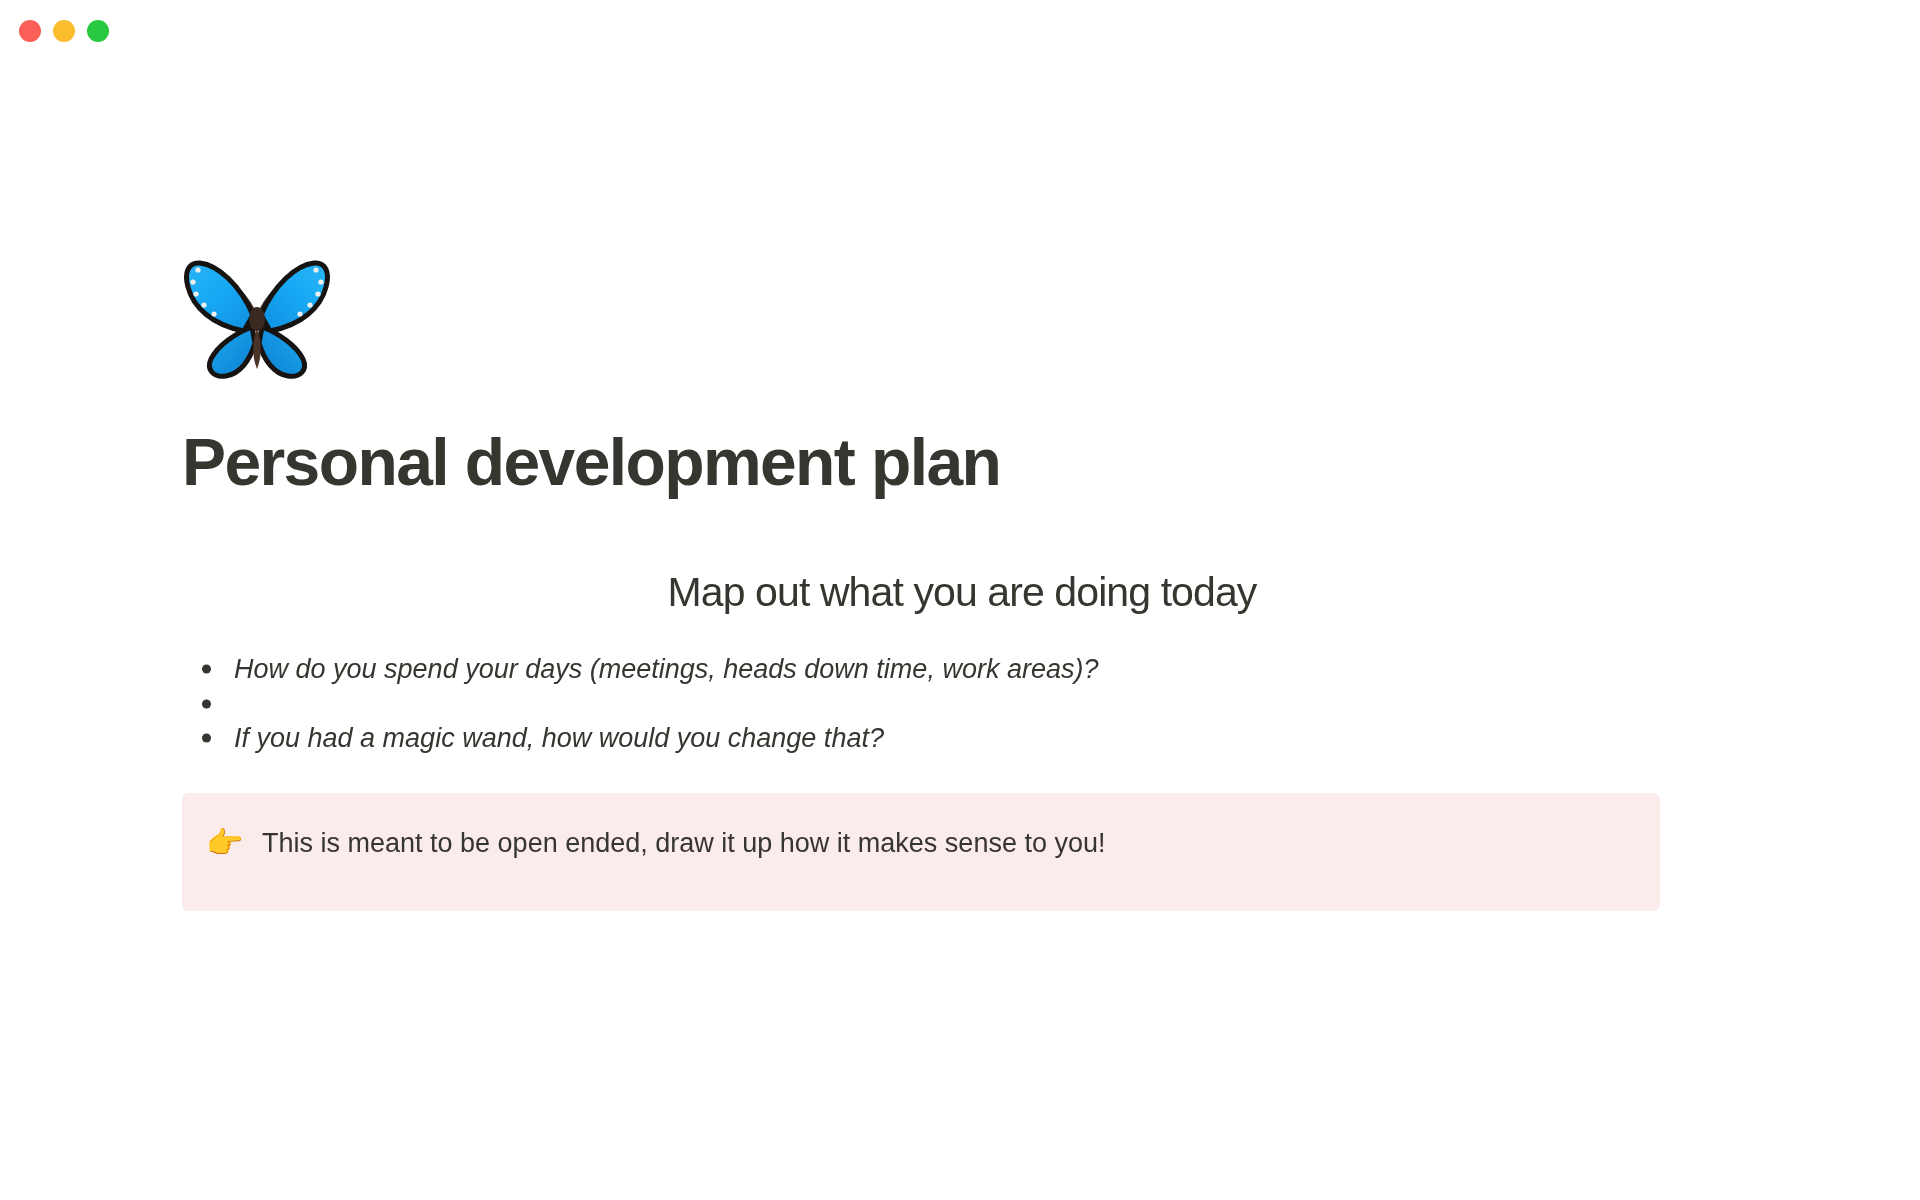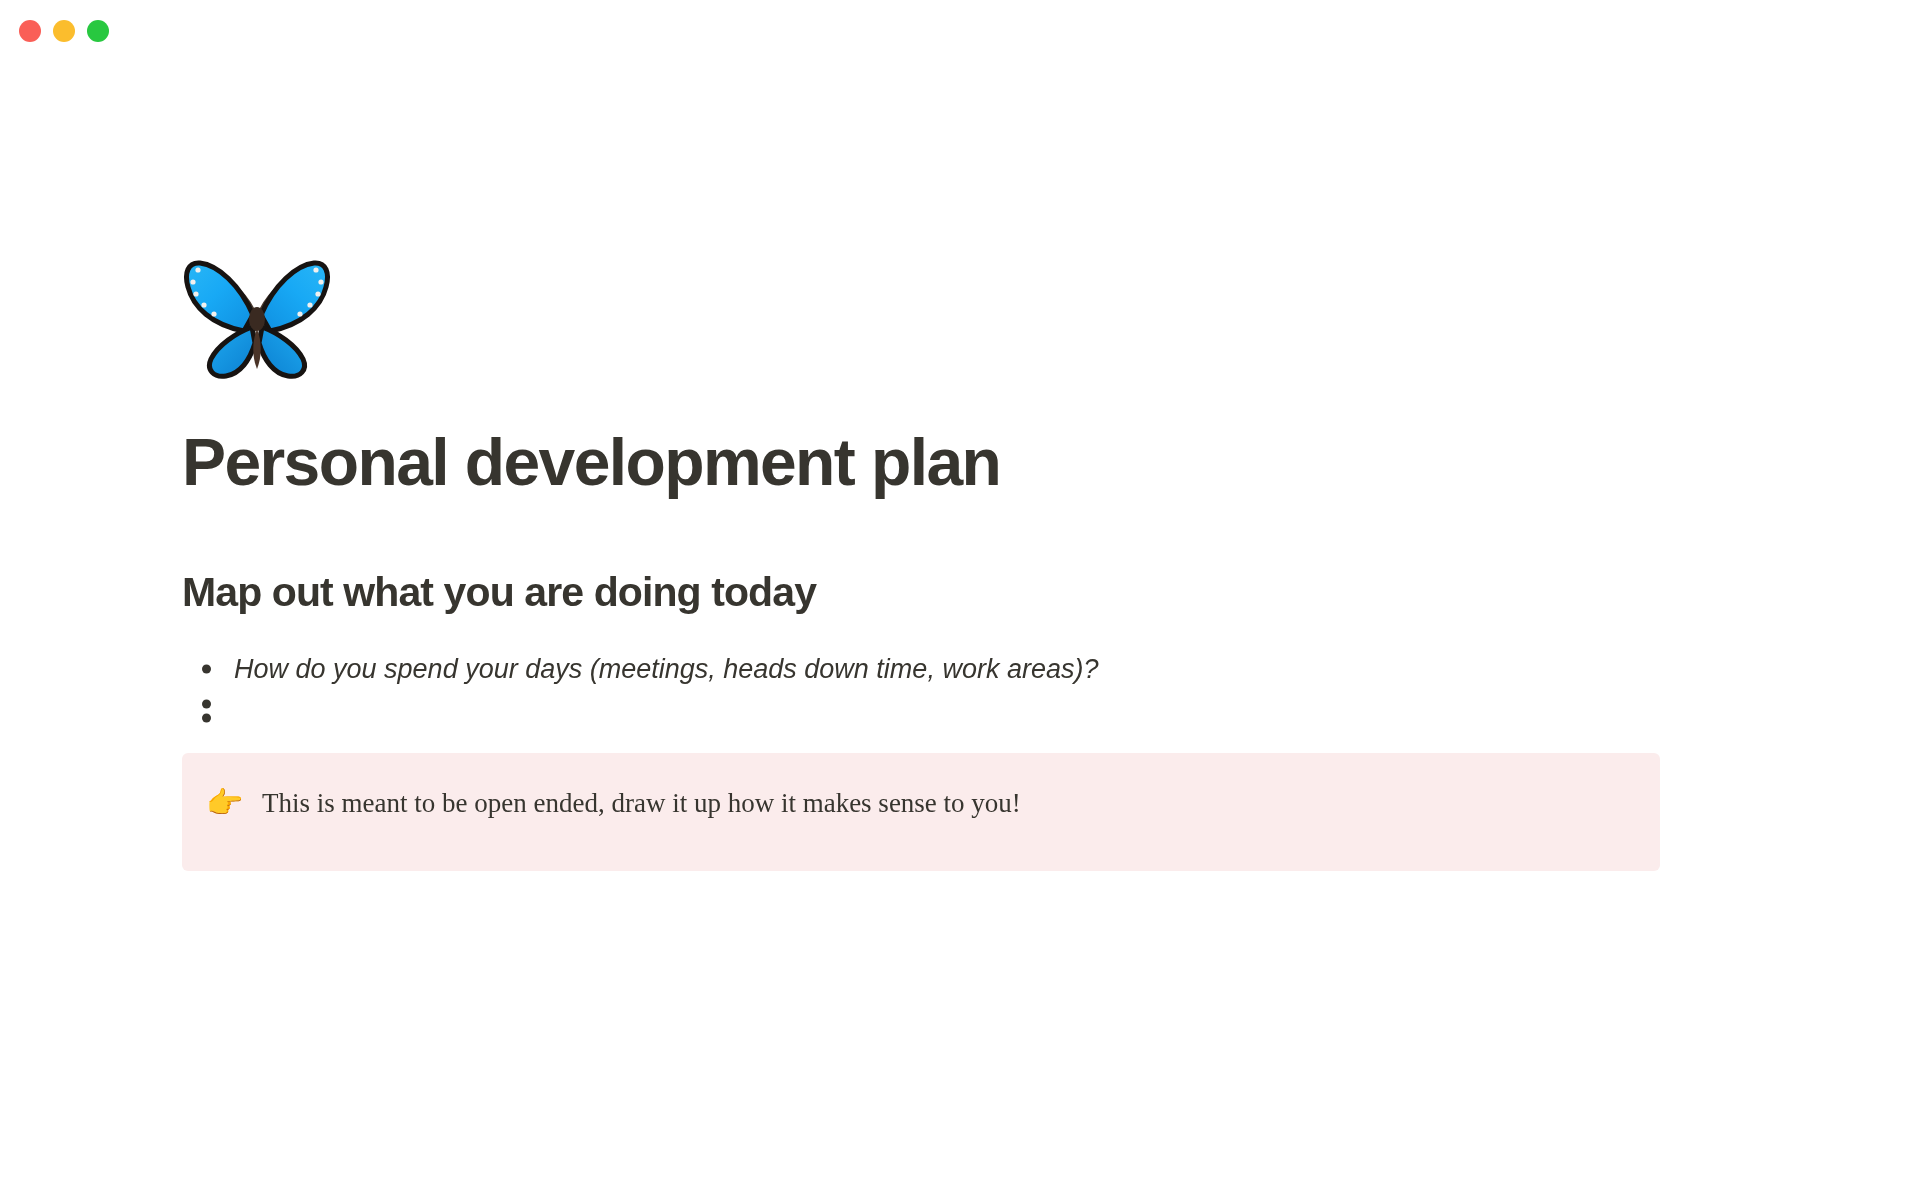--- a/index.html
+++ b/index.html
@@ -87,24 +87,25 @@
     letter-spacing: -1.6px;
     color: #37352f;
     font-family: "Liberation Sans", sans-serif;
   }
 
   h2.section-heading {
     margin: 72px 0 0 0;
     padding: 0;
     font-size: 41px;
     line-height: 1.12;
-    font-weight: 700;
+    font-weight: 400;
     letter-spacing: -0.9px;
     color: #37352f;
     font-family: "Liberation Sans", sans-serif;
+    text-align: center;
   }
 
   ul.bullet-list {
     margin: 26px 0 0 0;
     padding: 0;
     list-style: none;
   }
   ul.bullet-list li {
     position: relative;
     margin: 0 0 0 0;
@@ -143,21 +144,21 @@
     line-height: 40px;
     flex: 0 0 auto;
     width: 38px;
     text-align: left;
     user-select: none;
   }
   .callout-text {
     font-size: 27px;
     line-height: 40px;
     color: #37352f;
-    font-family: Liberation Serif, serif;
+    font-family: Liberation Sans, sans-serif;
   }
 </style>
 </head>
 <body>
 
 <div class="window">
 
   <div class="titlebar">
     <div class="traffic-lights">
       <span class="tl-dot tl-close"></span>
@@ -228,20 +229,21 @@
       <ul class="bullet-list">
         <li>
           <span class="bullet-dot"></span>
           <span>How do you spend your days (meetings, heads down time, work areas)?</span>
         </li>
         <li>
           <span class="bullet-dot"></span>
         </li>
         <li>
           <span class="bullet-dot"></span>
+          <span>If you had a magic wand, how would you change that?</span>
         </li>
       </ul>
 
       <div class="callout">
         <span class="callout-emoji">👉</span>
         <span class="callout-text">This is meant to be open ended, draw it up how it makes sense to you!</span>
       </div>
 
     </div>
   </div>

